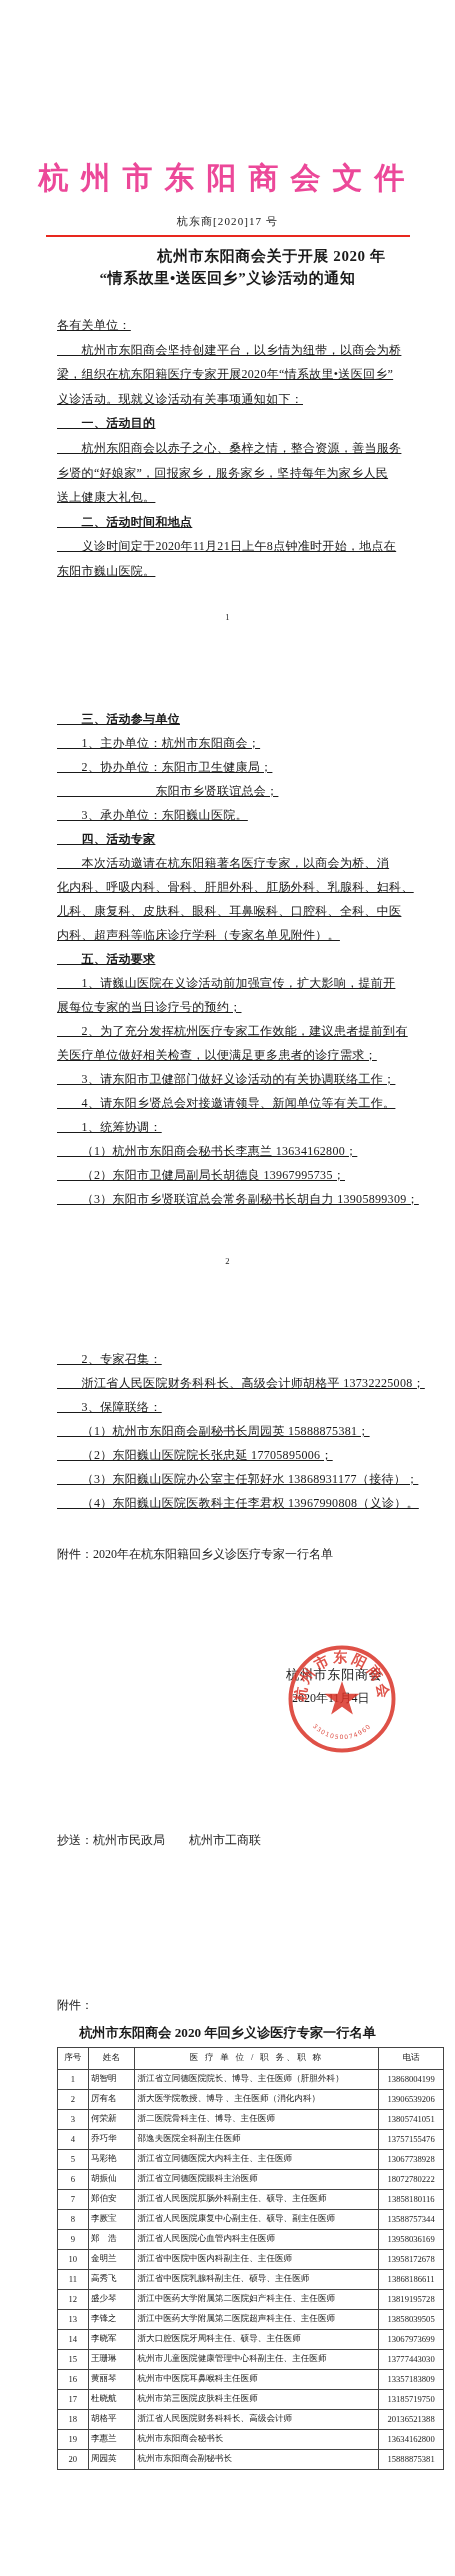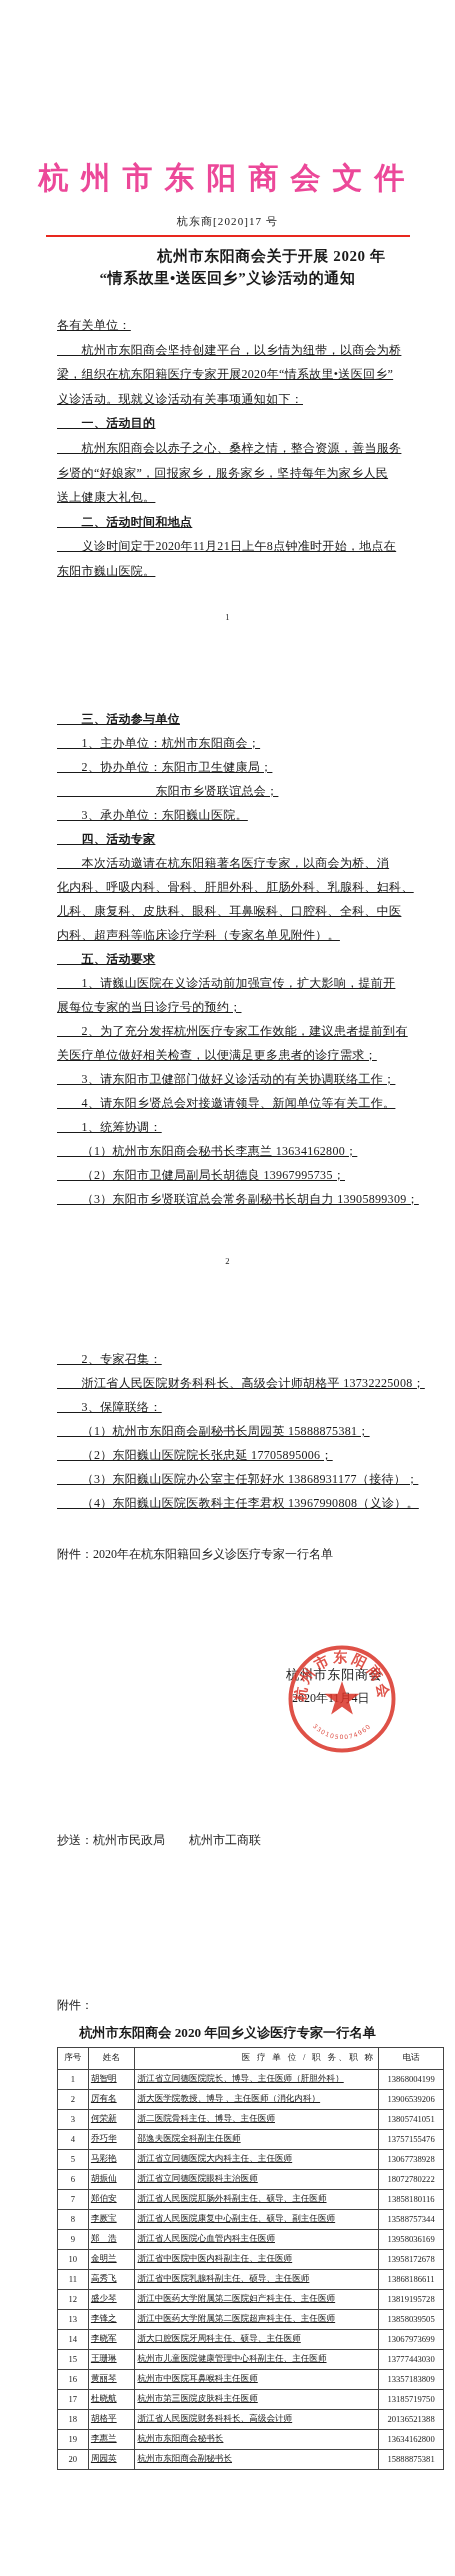--- a/index.html
+++ b/index.html
@@ -43,22 +43,22 @@
     border:0.6px solid #444;font-weight:normal;font-size:8.6px;
     padding:0 2.3px;overflow:hidden;white-space:nowrap;
   }
   #experts-table th{height:20.7px;text-align:center;}
   #experts-table td{height:19px;}
   .col-no{width:25px;}
   .col-name{width:41px;}
   .col-title{width:238px;}
   .col-phone{width:60px;}
   td.c-no,td.c-phone{text-align:center;}
-  td.c-name,td.c-title{text-align:left;padding-left:3.4px;text-decoration:underline;}
-  #experts-table th.col-title{letter-spacing:2.3px;text-align:right;}
+  td.c-name,td.c-title{text-align:left;padding-left:3.4px;}
+  #experts-table th.col-title{letter-spacing:2.3px;}
 </style>
 </head>
 <body>
 
 <div id="page">
 
   <div id="org-title" class="abs">杭州市东阳商会文件</div>
   <div id="doc-number" class="abs">杭东商[2020]17 号</div>
   <div id="red-rule" class="abs"></div>
 

